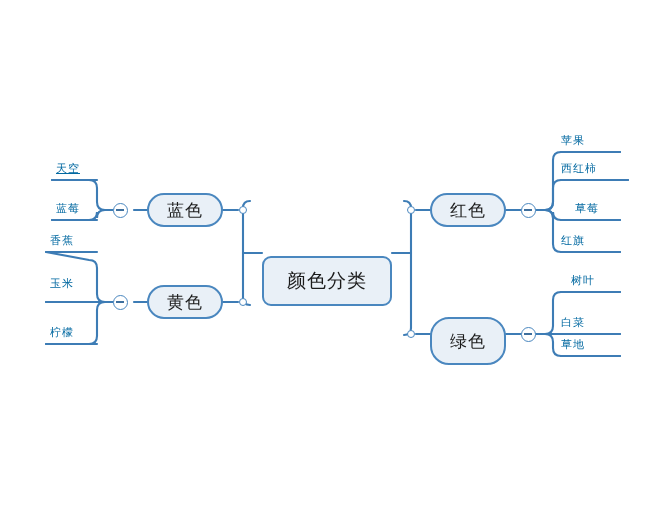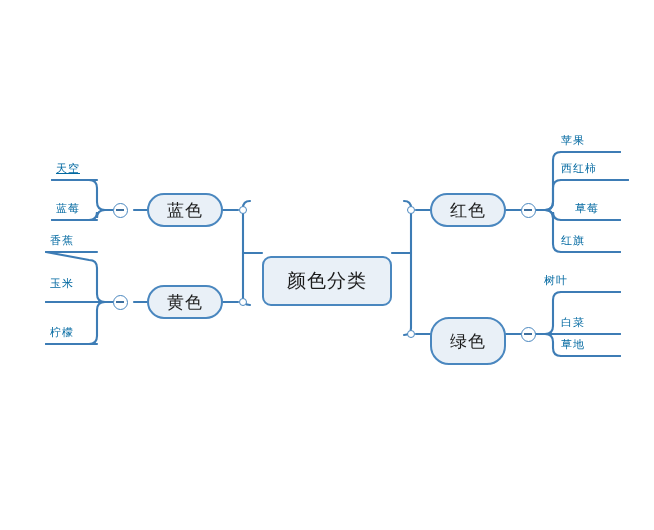--- a/index.html
+++ b/index.html
@@ -202,21 +202,21 @@
   <div class="leaf right" style="left:561px; top:161px;font-family:Liberation Mono, monospace;">
     <span>西红柿</span>
   </div>
   <div class="leaf right" style="left:561px; top:201px;margin-left:14px;">
     <span>草莓</span>
   </div>
   <div class="leaf right" style="left:561px; top:233px;">
     <span>红旗</span>
   </div>
 
-  <div class="leaf right" style="left:544px; top:273px;">
+  <div class="leaf right" style="left:571px; top:273px;">
     <span>树叶</span>
   </div>
   <div class="leaf right" style="left:561px; top:315px;">
     <span>白菜</span>
   </div>
   <div class="leaf right" style="left:561px; top:337px;">
     <span>草地</span>
   </div>
 
 </div>

